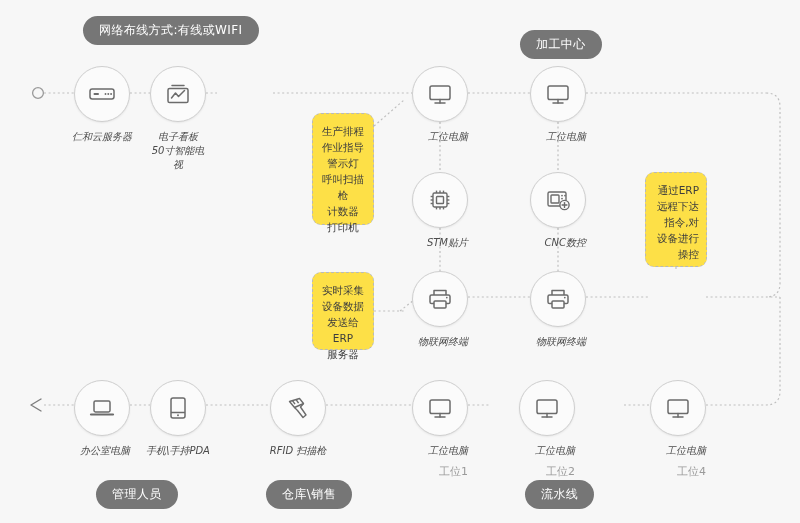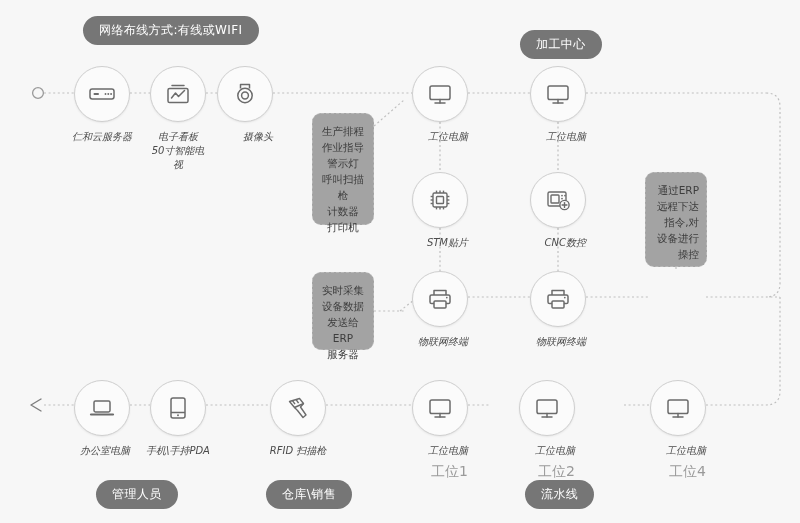--- a/index.html
+++ b/index.html
@@ -60,36 +60,36 @@
     white-space: nowrap;
     transform: translateX(-50%);
     position: relative;
     left: 50%;
     display: inline-block;
     font-style: italic;
   }
   .node .lbl.two { white-space: pre-line; }
   .node .sub {
     margin-top: 7px;
-    font-size: 14px;
+    font-size: 11px;
     color: #9a9a9a;
     line-height: 13px;
     white-space: nowrap;
     transform: translateX(-50%);
     position: relative;
     left: 50%;
     display: inline-block;
   }
 
   
   .note {
     position: absolute;
     border: 1.1px dashed #b9b9b9;
     border-radius: 9px;
-    background: #a3a3a3;
+    background: #fde047;
     color: #3d3d3d;
     font-size: 10.5px;
     line-height: 16px;
     text-align: center;
     padding: 9px 7px 9px 7px;
     white-space: pre-line;
   }
 </style>
 </head>
 <body>
@@ -180,30 +180,20 @@
       <svg width="30" height="30" viewBox="0 0 30 30" fill="none" stroke="#6b6b6b" stroke-width="1.5">
         <line x1="9" y1="6.5" x2="21" y2="6.5" stroke-linecap="round"></line>
         <rect x="5" y="9.5" width="20" height="14" rx="1.6"></rect>
         <polyline points="8.5,19 12.5,14 15.5,17.5 21.5,11.5" stroke-linejoin="round" stroke-linecap="round"></polyline>
       </svg>
     </div>
     <span class="lbl two">电子看板
 50寸智能电视</span>
   </div>
 
-  <div class="node" style="left:217px; top:66px;">
-    <div class="circle">
-      <svg width="30" height="30" viewBox="0 0 30 30" fill="none" stroke="#6b6b6b" stroke-width="1.5">
-        <path d="M10.5 9.5 L10.5 5.5 L19.5 5.5 L19.5 9.5" stroke-linejoin="round"></path>
-        <circle cx="15" cy="16.5" r="7.2"></circle>
-        <circle cx="15" cy="16.5" r="3.4"></circle>
-      </svg>
-    </div>
-    <span class="lbl">摄像头</span>
-  </div>
 
   <div class="node" style="left:412px; top:66px;">
     <div class="circle">
       <svg width="30" height="30" viewBox="0 0 30 30" fill="none" stroke="#6b6b6b" stroke-width="1.5">
         <rect x="5" y="7" width="20" height="13.5" rx="1.8"></rect>
         <line x1="15" y1="20.5" x2="15" y2="24" stroke-linecap="round"></line>
         <line x1="10" y1="24" x2="20" y2="24" stroke-linecap="round"></line>
       </svg>
     </div>
     <span class="lbl">工位电脑</span>

